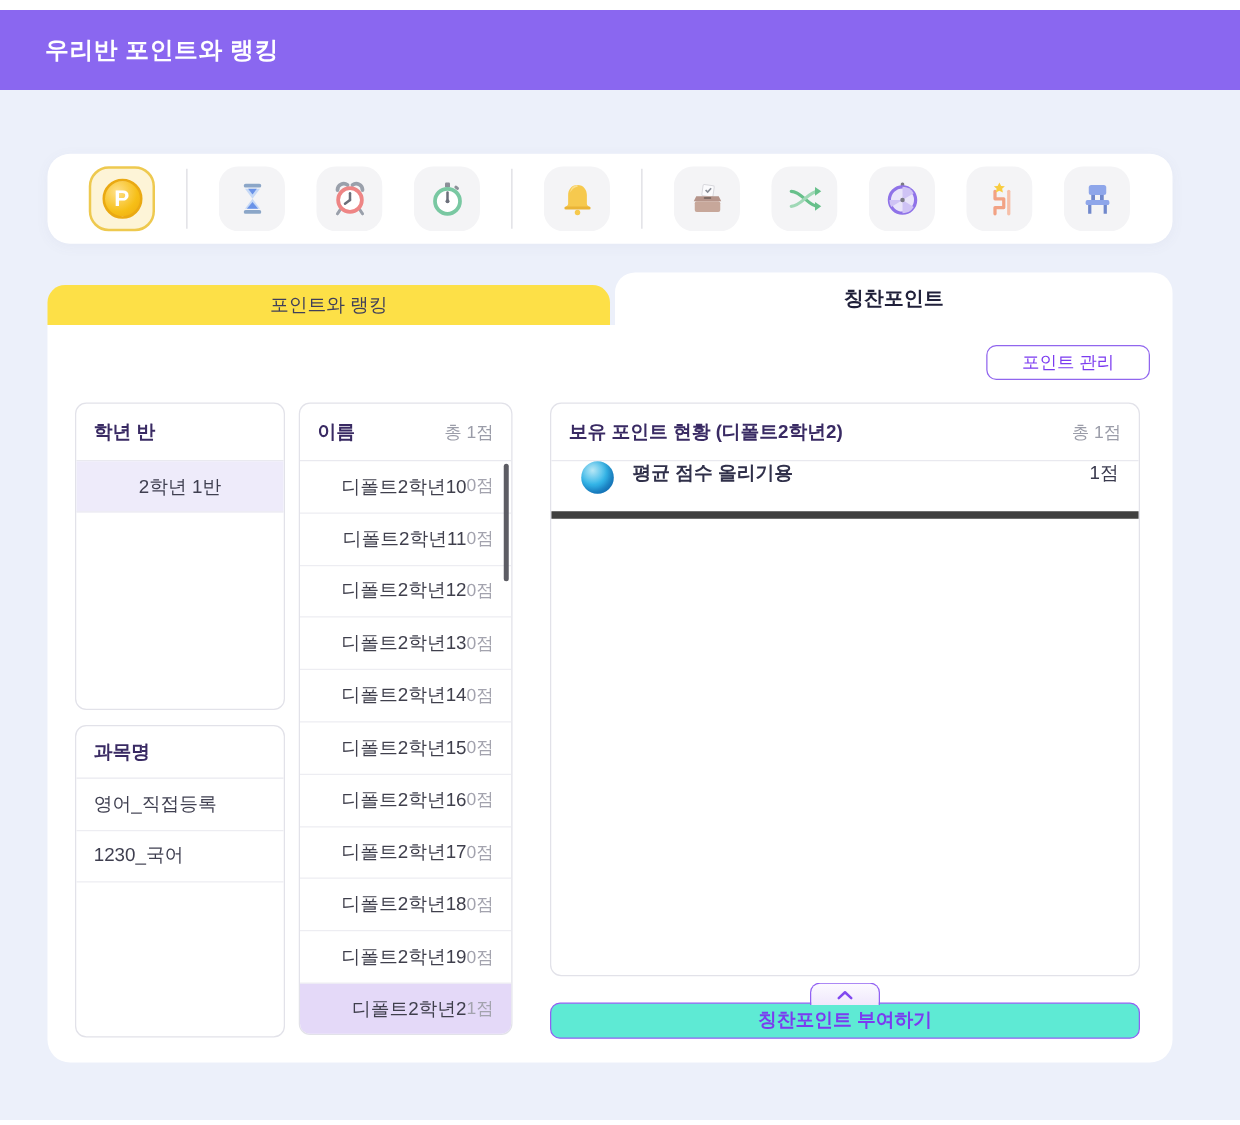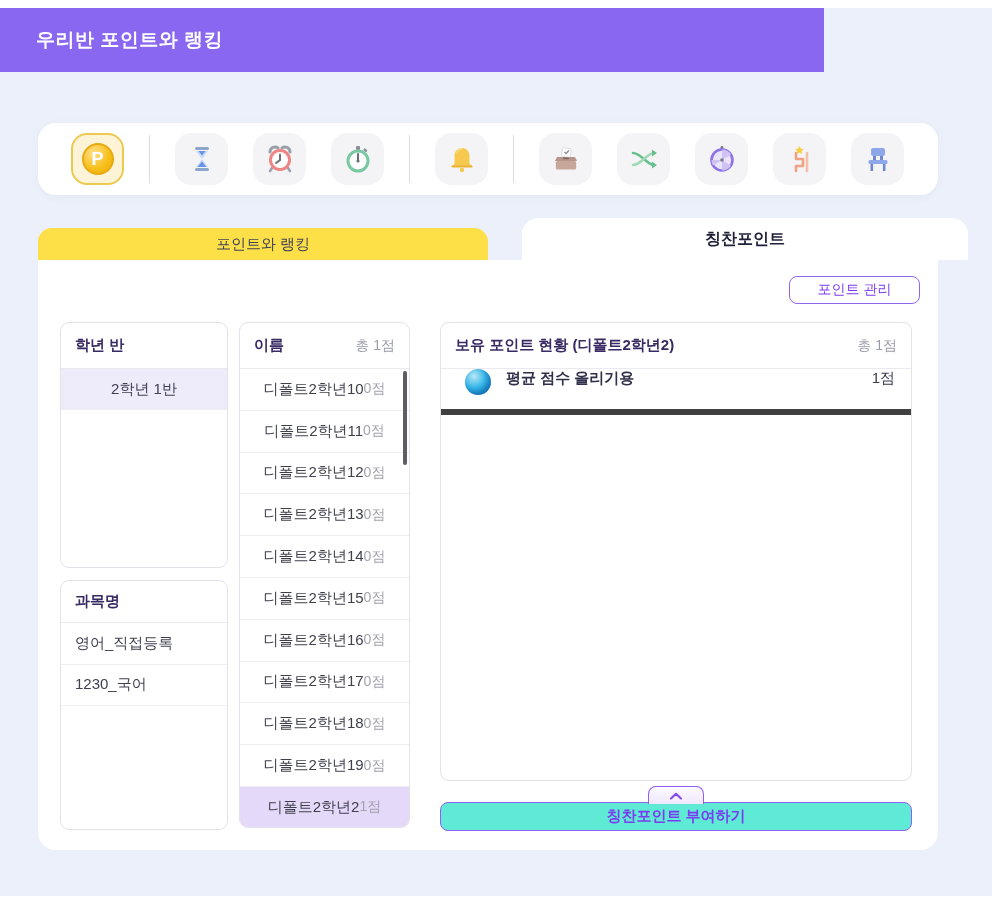--- a/index.html
+++ b/index.html
@@ -1,33 +1,33 @@
 <!DOCTYPE html>
 <html><head>
 <meta charset="utf-8">
 <style>
   * { margin:0; padding:0; box-sizing:border-box; }
   html,body { background:#ffffff; }
   body { font-family:"Liberation Sans","DejaVu Sans",sans-serif; }
   #page { position:relative; width:992px; height:900px; background:#ecf0fa; overflow:hidden; }
 
   
-  .app-header { position:absolute; left:0; top:8px; width:824px; height:64px; background:#8a67f0; display:flex; align-items:center; }
+  .app-header { position:absolute; left:0; top:8px; width:992px; height:64px; background:#8a67f0; display:flex; align-items:center; }
   .app-title { color:#ffffff; font-size:19px; font-weight:bold; padding-left:36px; letter-spacing:0.5px; }
 
   
   .toolbar { position:absolute; left:38px; top:123px; width:900px; height:72px; background:#ffffff; border-radius:18px; display:flex; align-items:center; gap:25px; padding:0 33px; box-shadow:0 2px 10px rgba(90,90,140,0.05); }
   .tool { width:53px; height:52px; border-radius:16px; background:#f4f4f6; border:2px solid transparent; display:flex; align-items:center; justify-content:center; cursor:pointer; }
   .tool.active { background:#fdf4d7; border-color:#eec94f; }
   .tdivider { width:1px; height:48px; background:#dcdce1; }
   .coin { width:32px; height:32px; border-radius:50%; background:radial-gradient(circle at 35% 30%, #ffe08a, #f6bf17 60%, #eda90e); border:2px solid #eaa912; color:#ffffff; font-weight:bold; font-size:18px; display:flex; align-items:center; justify-content:center; }
 
   
   .tab-inactive { position:absolute; left:38px; top:228px; width:450px; height:32px; background:#fde047; border-radius:14px 14px 0 0; display:flex; align-items:center; justify-content:center; font-size:15px; color:#3f3f5a; cursor:pointer; }
-  .tab-active { position:absolute; left:492px; top:218px; width:446px; height:42px; background:#ffffff; border-radius:16px 16px 0 0; display:flex; align-items:center; justify-content:center; font-size:16px; font-weight:bold; color:#20203a; cursor:pointer;margin-left:30px; }
+  .tab-active { position:absolute; left:492px; top:218px; width:446px; height:42px; background:#ffffff; border-radius:16px 16px 0 0; display:flex; align-items:center; justify-content:center; font-size:16px; font-weight:bold; color:#20203a; cursor:pointer; }
 
   
   .content { position:absolute; left:38px; top:260px; width:900px; height:590px; background:#ffffff; border-radius:0 0 18px 18px; }
 
   .manage-btn { position:absolute; left:751px; top:16px; width:131px; height:28px; background:#ffffff; border:1.5px solid #9166ee; border-radius:8px; color:#7b3bf0; font-size:14px; display:flex; align-items:center; justify-content:center; cursor:pointer; }
 
   .panel { position:absolute; background:#ffffff; border:1px solid #e2e2e9; border-radius:9px; overflow:hidden; }
   .phead { display:flex; align-items:center; justify-content:space-between; padding:0 14px; border-bottom:1px solid #e9e9ef; }
   .phead .ptitle { font-size:15px; font-weight:bold; color:#392a63; }
   .phead .ptotal { font-size:14px; color:#9a9ca8; }
@@ -37,21 +37,21 @@
   .crow { height:41px; display:flex; align-items:center; padding:0 14px; font-size:15px; color:#3f3f50; border-bottom:1px solid #ededf2; cursor:pointer;justify-content:center; }
   .crow.selected { background:#eeebfa; }
 
   .panel-subject { left:22px; top:320px; width:168px; height:250px; }
   .panel-subject .phead { height:42px; }
   .lrow { height:41.6px; display:flex; align-items:center; padding:0 14px; font-size:15px; color:#3f3f50; border-bottom:1px solid #ededf2; cursor:pointer; }
   .lrow:last-child { border-bottom:none; }
 
   .panel-students { left:201px; top:62px; width:171px; height:506px; }
   .panel-students .phead { height:46px; }
-  .srow { height:41.8px; display:flex; align-items:center; justify-content:center; padding:0 14px; border-bottom:1px solid #ededf2; cursor:pointer; }
+  .srow { height:41.8px; display:flex; align-items:center; justify-content:flex-end; padding:0 14px; border-bottom:1px solid #ededf2; cursor:pointer; }
   .srow.selected { background:#e4d9f8; }
   .srow .rname { font-size:15px; color:#3f3f4c; }
   .srow .rpts { font-size:14px; color:#a3a3ae; }
   .vscroll { position:absolute; right:2px; top:48px; width:4px; height:94px; background:#5d5d64; border-radius:2px; cursor:pointer; }
 
   .panel-points { left:402px; top:62px; width:472px; height:459px; }
   .panel-points .phead { height:46px; }
   .prow { height:46px; display:flex; align-items:flex-start; padding:0 16px 0 24px; border-bottom:6px solid #404040; }
   .planet { width:26px; height:26px; border-radius:50%; background:radial-gradient(circle at 35% 28%, #b8e7f5, #35b7e9 45%, #1b8ed6 78%, #156fae); box-shadow:inset -3px -3px 5px rgba(10,60,120,0.35); }
   .prow .plabel { margin-left:15px; font-size:15px; font-weight:bold; color:#30304a; flex:1; }

